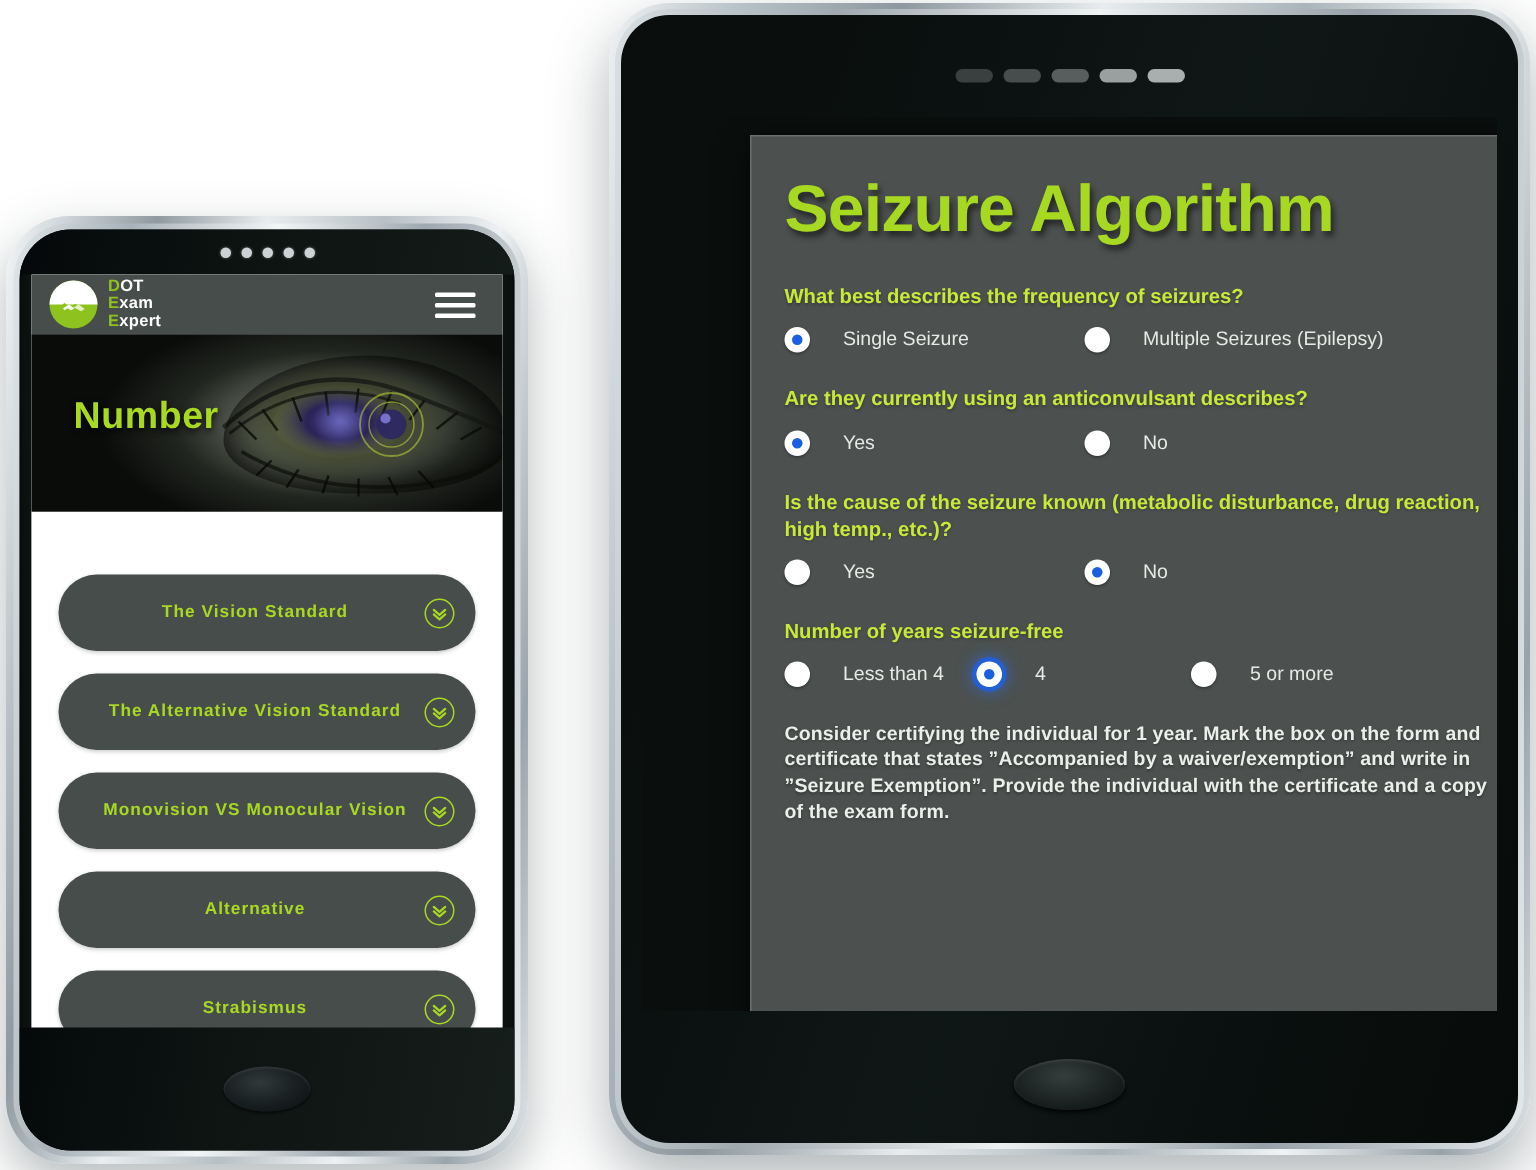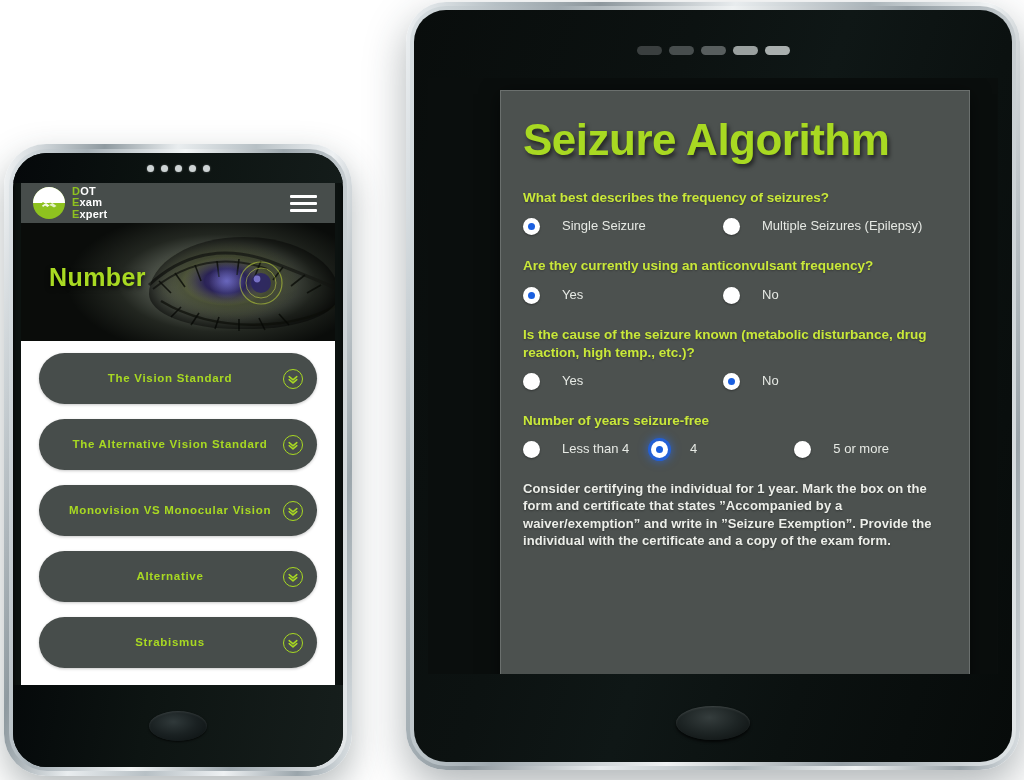--- a/index.html
+++ b/index.html
@@ -143,21 +143,21 @@
     font-weight: 700;
     color: #a8d922;
     letter-spacing: 0.4px;
     text-shadow: 0 2px 5px rgba(0,0,0,0.85);
     z-index: 3;
   }
 
   
   .acc-list {
     background: #ffffff;
-    padding: 12px 18px 10px;
+    padding: 42px 18px 10px;
     display: flex;
     flex-direction: column;
     gap: 15px;
   }
   .acc-item {
     background: #474d4b;
     border-radius: 34px;
     min-height: 51px;
     display: flex;
     align-items: center;
@@ -234,21 +234,21 @@
   .tablet-screen {
     position: absolute;
     top: 68px; left: 14px; right: 14px; bottom: 88px;
     background: #0a0e0d;
     overflow: hidden;
   }
 
   .card {
     position: absolute;
     left: 72px; top: 12px;
-    width: 470px;
+    width: 524px;
     height: 628px;
     background: #4c514f;
     border: 1px solid #6b706e;
     box-shadow: 0 4px 18px rgba(0,0,0,0.55);
     padding: 26px 22px 18px 22px;
     overflow: hidden;
   }
 
   .card-title {
     font-size: 44px;
@@ -475,21 +475,21 @@
                       <span class="radio checked"></span>
                       <span class="opt-label">Single Seizure</span>
                     </label>
                     <label class="opt" style="width: 200px;">
                       <span class="radio"></span>
                       <span class="opt-label">Multiple Seizures (Epilepsy)</span>
                     </label>
                   </div>
                 </div>
                 <div class="q-block">
-                  <div class="q-text">Are they currently using an anticonvulsant frequency?</div>
+                  <div class="q-text">Are they currently using an anticonvulsant describes?</div>
                   <div class="opt-row">
                     <label class="opt" style="width: 200px;">
                       <span class="radio checked"></span>
                       <span class="opt-label">Yes</span>
                     </label>
                     <label class="opt" style="width: 200px;">
                       <span class="radio"></span>
                       <span class="opt-label">No</span>
                     </label>
                   </div>

